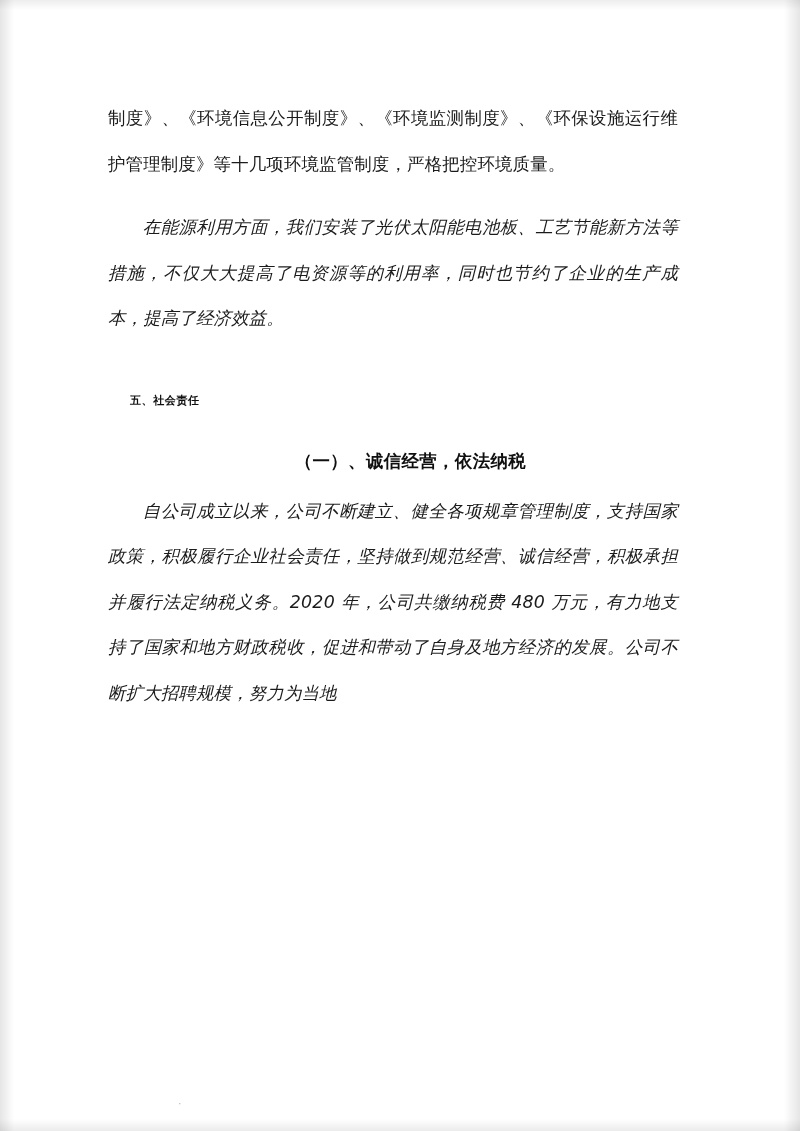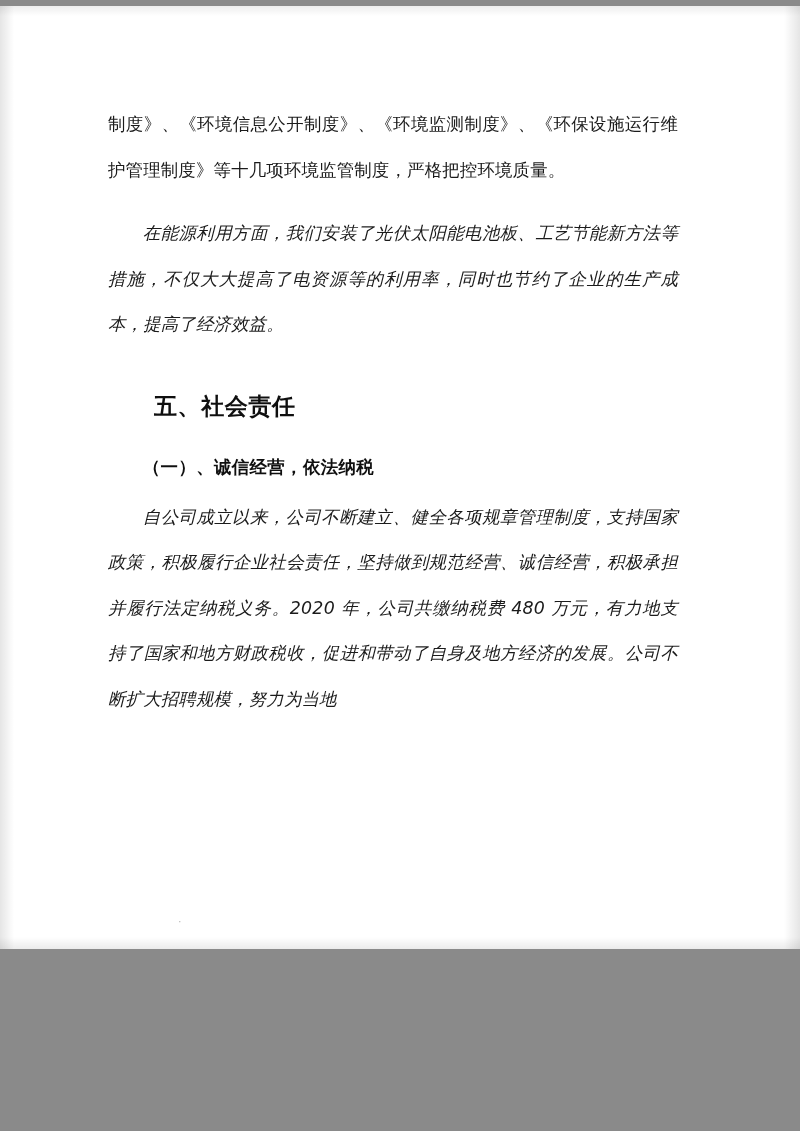--- a/index.html
+++ b/index.html
@@ -3,25 +3,24 @@
 <meta charset="utf-8">
 <style>
   html, body {
     margin: 0;
     padding: 0;
     background: #8a8a8a;
   }
   .page {
     position: relative;
     width: 800px;
-    height: 943px;
+    height: 1131px;
     background: #ffffff;
     overflow: hidden;
     font-family: "DejaVu Sans", "Liberation Sans", sans-serif;
-    margin-top: 6px;
   }
   
   .scan-edge-left {
     position: absolute;
     top: 0; left: 0;
     width: 14px; height: 100%;
     background: linear-gradient(to right, rgba(0,0,0,0.10), rgba(0,0,0,0));
     pointer-events: none;
   }
   .scan-edge-right {
@@ -63,35 +62,36 @@
     letter-spacing: 0.2px;
     font-family: "DejaVu Sans", "Liberation Sans", sans-serif;
     font-weight: 500;
   }
   p.indent {
     text-indent: 2em;
     font-style: italic;
   }
   p.heading {
     margin: 0 0 4px 0;
-    font-size: 23px;
+    font-size: 11px;
     line-height: 45.5px;
     color: #0f0f0f;
     font-weight: 700;
     text-indent: 2em;
     letter-spacing: 0.6px;
   }
   p.subheading {
     margin: 0 0 4px 0;
     font-size: 17.4px;
     line-height: 45.5px;
     color: #0f0f0f;
     font-weight: 700;
     text-indent: 2em;
     letter-spacing: 0.4px;
+    text-align: center;
   }
   .spacer-sm { height: 12px; }
   .spacer-md { height: 18px; }
 
   .footer-mark {
     position: absolute;
     left: 178px;
     bottom: 22px;
     width: 10px;
     height: 10px;

